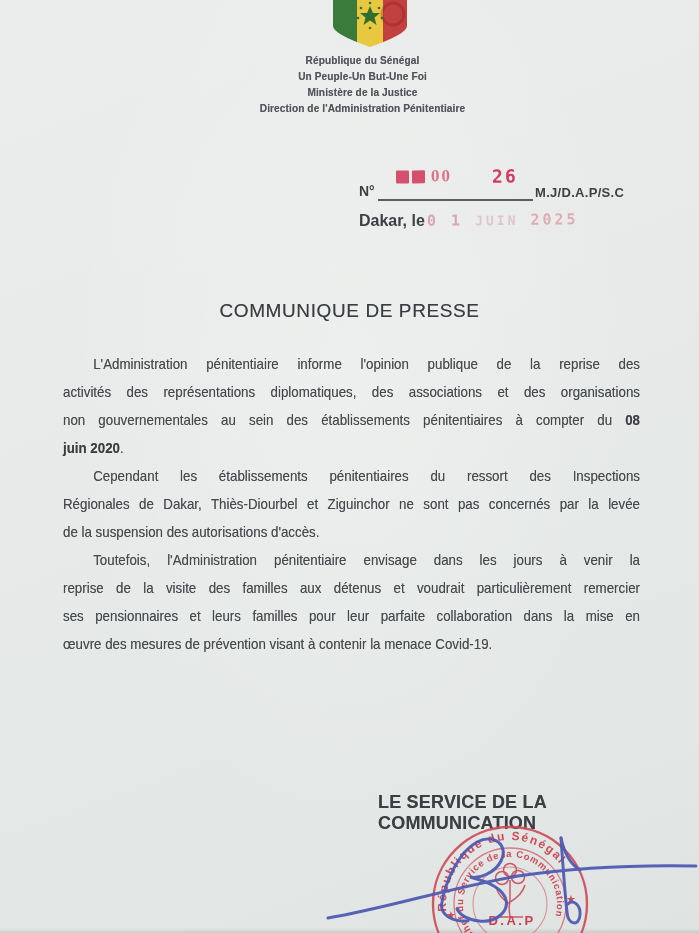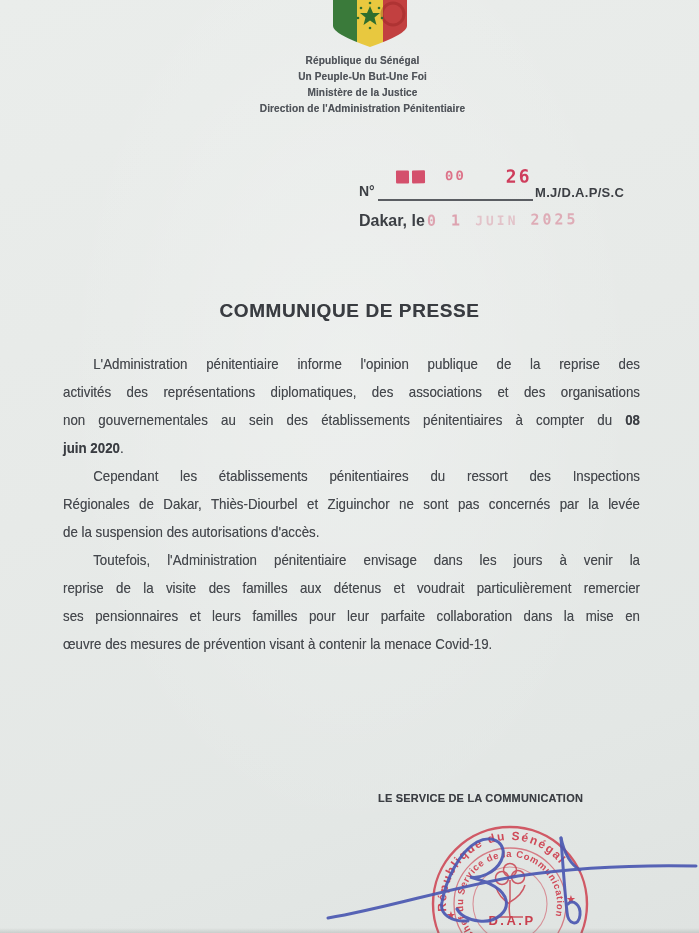--- a/index.html
+++ b/index.html
@@ -40,57 +40,57 @@
   .ref-underline{
     position:absolute;left:378px;top:170px;width:155px;height:29px;
     border-bottom:2px solid #5a5d62;
   }
   .num-stamp{
     position:absolute;left:396px;top:166px;height:20px;
     display:flex;align-items:center;
     transform:rotate(-0.5deg);
   }
   .blk{display:inline-block;width:13px;height:13px;background:#d4506c;margin-right:3px;border-radius:1px;}
-  .num-light{font-family:Liberation Mono, monospace;font-size:14px;font-weight:bold;color:#dd7389;letter-spacing:2px;margin-left:17px;}
+  .num-light{font-family:Liberation Serif, serif;font-size:17px;font-weight:bold;color:#dd7389;letter-spacing:2px;margin-left:3px;}
   .num-dark{font-family:"DejaVu Sans Mono",monospace;font-size:18px;font-weight:bold;color:#cf3d5c;letter-spacing:2px;margin-left:40px;}
   .ref-code{position:absolute;left:535px;top:185px;font-size:13px;font-weight:bold;color:#3c3f44;letter-spacing:0.3px;}
 
   .dateline{position:absolute;left:359px;top:212px;font-size:16px;font-weight:bold;color:#3c3f44;}
   .date-stamp{
     position:absolute;left:427px;top:211px;
     font-family:"DejaVu Sans Mono",monospace;font-size:15px;font-weight:bold;
     color:#d98b9c;letter-spacing:3px;transform:rotate(-0.6deg);white-space:nowrap;
   }
   .date-stamp .day{opacity:0.75;}
   .date-stamp .month{opacity:0.42;font-size:13px;text-align:right;}
   .date-stamp .year{opacity:0.65;}
 
   
   .title{
     position:absolute;left:0;top:300px;width:699px;text-align:center;
-    font-size:19px;font-weight:bold;letter-spacing:0.6px;color:#393c41;
+    font-size:19px;font-weight:normal;letter-spacing:0.6px;color:#393c41;
     text-shadow:0 0 0.6px rgba(57,60,65,0.5);
   }
 
   
   .bodyblock{
     position:absolute;left:63px;top:350px;width:650px;
     transform:scaleX(0.8877);transform-origin:0 0;
     font-size:15px;color:#45484d;
     text-shadow:0 0 0.5px rgba(69,72,77,0.5);
   }
   .bl{height:28px;line-height:28px;white-space:nowrap;}
   .jf{white-space:normal;text-align:justify;text-align-last:justify;}
   .ind{text-indent:34px;}
   .bl b{color:#3a3d42;}
 
   
   .service{
     position:absolute;left:378px;top:792px;
-    font-size:11px;font-weight:bold;letter-spacing:0.2px;color:#3b3e43;
+    font-size:18px;font-weight:bold;letter-spacing:0.2px;color:#3b3e43;
     text-shadow:0 0 0.6px rgba(59,62,67,0.5);
   }
 
   .seal{position:absolute;left:425px;top:820px;}
   .sig{position:absolute;left:318px;top:822px;}
 </style>
 </head>
 <body>
 
 <div class="page">

